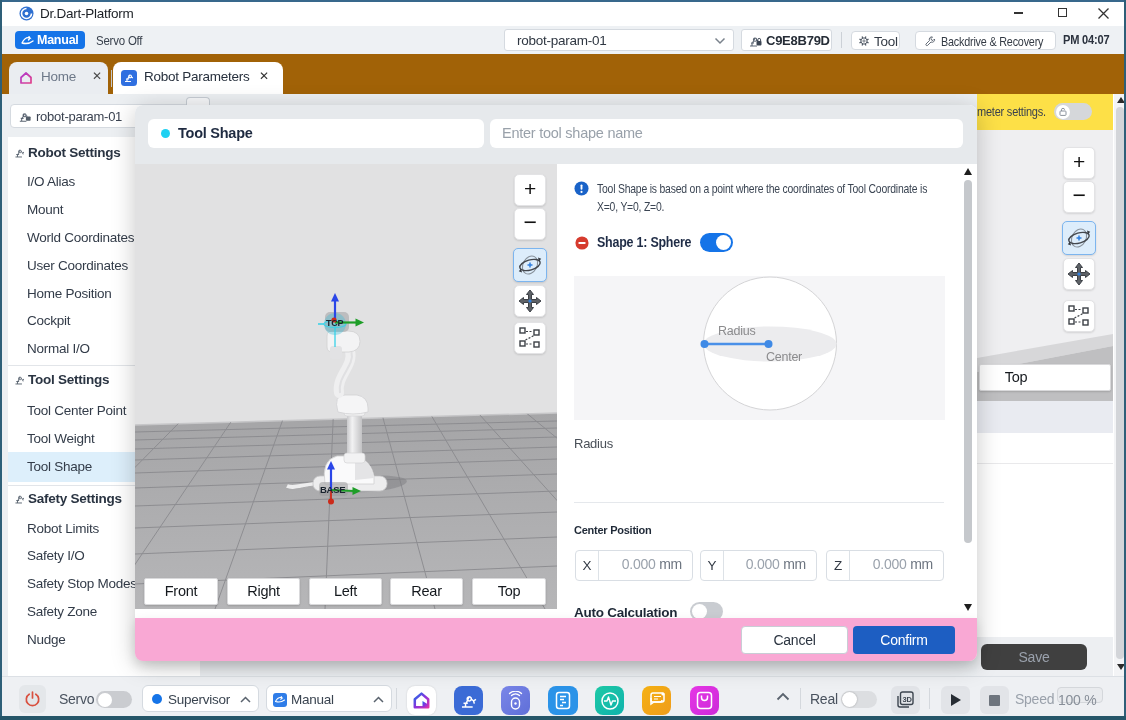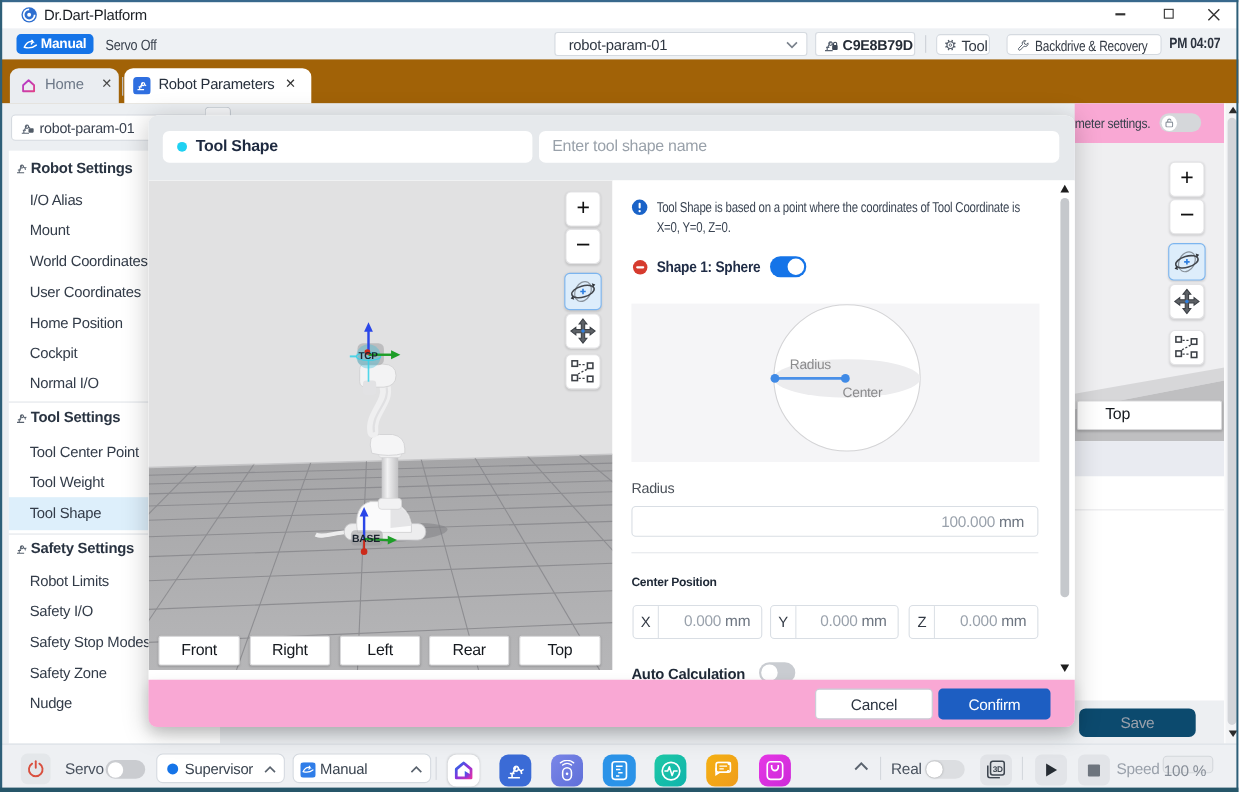--- a/index.html
+++ b/index.html
@@ -156,42 +156,42 @@
     </svg>
   <div class="sidehead" style="top:397px;">Safety Settings</div>
   <div class="sideitem" style="top:427px;">Robot Limits</div>
   <div class="sideitem" style="top:454px;">Safety I/O</div>
   <div class="sideitem" style="top:482px;">Safety Stop Modes</div>
   <div class="sideitem" style="top:510px;">Safety Zone</div>
   <div class="sideitem" style="top:538px;">Nudge</div>
 
   <div class="abs" style="left:186px;top:3px;width:24px;height:11px;background:#f6f7f9;border:1px solid #c6ccd3;border-bottom:none;border-radius:4px 4px 0 0;"></div>
 
-  <div class="abs" style="left:977px;top:0;width:136px;height:36px;background:#f9a8d4;text-decoration:underline;">
+  <div class="abs" style="left:977px;top:0;width:136px;height:36px;background:#fde047;text-decoration:underline;">
     <span class="abs" style="left:0px;top:11px;font-size:12.5px;color:#3a424e;white-space:nowrap;transform:scaleX(0.88);transform-origin:left top;">meter settings.</span>
     <div class="abs" style="left:77px;top:9px;width:38px;height:17px;background:#d5d7da;border-radius:9px;">
       <div class="abs" style="left:1.5px;top:1.5px;width:14px;height:14px;background:#fff;border-radius:50%;"></div>
       <svg class="abs" style="left:4.5px;top:4px" width="8" height="9" viewBox="0 0 8 9">
           <rect x="1" y="4" width="6" height="4.4" rx="0.8" fill="none" stroke="#8a929c" stroke-width="1"></rect>
           <path d="M2.5 4 v-1.2 a1.5 1.5 0 0 1 3 0" stroke="#8a929c" stroke-width="1" fill="none"></path>
         </svg>
     </div>
   </div>
   <div class="abs" style="left:977px;top:36px;width:136px;height:271px;background:#efeff1;overflow:hidden;">
     <svg class="abs" style="left:0;top:0" width="136" height="271" viewBox="0 0 136 271">
       <polygon points="0,228 136,204 136,216 0,242" fill="#d7d7d9"></polygon>
       <polygon points="0,242 136,216 136,271 0,271" fill="#bfbfc1"></polygon>
     </svg>
   </div>
   <div class="abs viewbtn" style="left:979px;top:270px;width:132px;height:27px;"><span style="margin-right:58px;">Top</span></div>
   <div class="abs" style="left:977px;top:307px;width:136px;height:32px;background:#e9ebf1;"></div>
   <div class="abs" style="left:977px;top:339px;width:136px;height:204px;background:#fff;"></div>
   <div class="abs" style="left:977px;top:369px;width:136px;height:1px;background:#e9e9eb;"></div>
   <div class="abs" style="left:977px;top:543px;width:136px;height:39px;background:#edeff2;"></div>
-  <div class="abs" style="left:981px;top:550px;width:106px;height:26px;background:#0c4a6e;border-radius:6px;text-align:center;line-height:26px;font-size:14px;color:#9aa1ac;">Save</div>
+  <div class="abs" style="left:981px;top:550px;width:106px;height:26px;background:#404040;border-radius:6px;text-align:center;line-height:26px;font-size:14px;color:#9aa1ac;">Save</div>
 
   <div class="vbtn" style="left:1063px;top:53px;"></div>
   <div class="abs" style="left:1063px;top:53px;width:32px;height:32px;text-align:center;line-height:30px;font-size:21px;color:#111;">+</div>
   <div class="vbtn" style="left:1063px;top:87px;"></div>
   <div class="abs" style="left:1063px;top:87px;width:32px;height:32px;text-align:center;line-height:28px;font-size:23px;color:#111;">−</div>
   <div class="vbtn act" style="left:1062px;top:127px;width:34px;height:34px;"></div>
   <svg class="abs" style="left:1066px;top:132px" width="26" height="24" viewBox="0 0 26 24">
     <ellipse cx="13" cy="12" rx="10.5" ry="5" fill="none" stroke="#43474d" stroke-width="1.4" transform="rotate(-16 13 12)"></ellipse>
     <ellipse cx="13" cy="12" rx="7" ry="9.5" fill="none" stroke="#43474d" stroke-width="1.1" transform="rotate(28 13 12)" opacity="0.55"></ellipse>
     <path d="M21 4.5 l3.2 1.2 l-2.2 2.6 z" fill="#33373d"></path>
@@ -364,23 +364,20 @@
       <circle cx="196" cy="67.5" r="66.5" fill="#fff" stroke="#d4d4d6" stroke-width="1"></circle>
       <ellipse cx="196" cy="68" rx="66.5" ry="17.5" fill="#ececee"></ellipse>
       <line x1="130" y1="68" x2="195" y2="68" stroke="#4a90e8" stroke-width="2.4"></line>
       <circle cx="130.5" cy="68" r="4" fill="#3f8ae6"></circle>
       <circle cx="194.5" cy="68" r="4" fill="#3f8ae6"></circle>
       <text x="144" y="59" font-size="12.5" fill="#8b8b8d" font-family="Liberation Sans">Radius</text>
       <text x="192" y="85" font-size="12.5" fill="#8b8b8d" font-family="Liberation Sans">Center</text>
     </svg>
   </div>
   <div class="abs" style="left:17px;top:272px;font-size:13px;color:#4a5058;">Radius</div>
-  <div class="inbox" style="left:17px;top:296px;width:370px;height:28px;line-height:26px;padding-right:12px;">
-      <div class="mmval">100.000 <span class="mmunit">mm</span></div>
-    </div>
   <div class="abs" style="left:17px;top:338px;width:370px;height:1px;background:#e5e8ec;"></div>
   <div class="abs" style="left:17px;top:360px;font-size:11px;font-weight:bold;color:#1f2937;">Center Position</div>
   <div class="inbox" style="left:18px;top:386px;width:118px;height:31px;">
     <div class="abs" style="left:0;top:0;width:23px;height:29px;border-right:1px solid #dde2e7;text-align:center;line-height:29px;font-size:13.5px;color:#333a45;">X</div>
     <div class="mmval" style="margin-top:5px;margin-right:10px;">0.000 <span class="mmunit">mm</span></div>
   </div>
   <div class="inbox" style="left:143px;top:386px;width:117px;height:31px;">
     <div class="abs" style="left:0;top:0;width:23px;height:29px;border-right:1px solid #dde2e7;text-align:center;line-height:29px;font-size:13.5px;color:#333a45;">Y</div>
     <div class="mmval" style="margin-top:5px;margin-right:10px;">0.000 <span class="mmunit">mm</span></div>
   </div>

